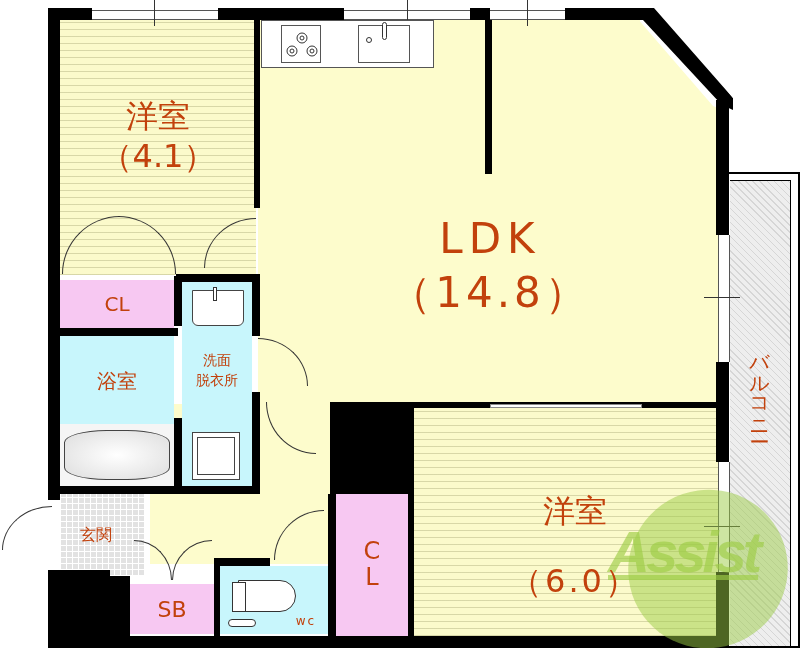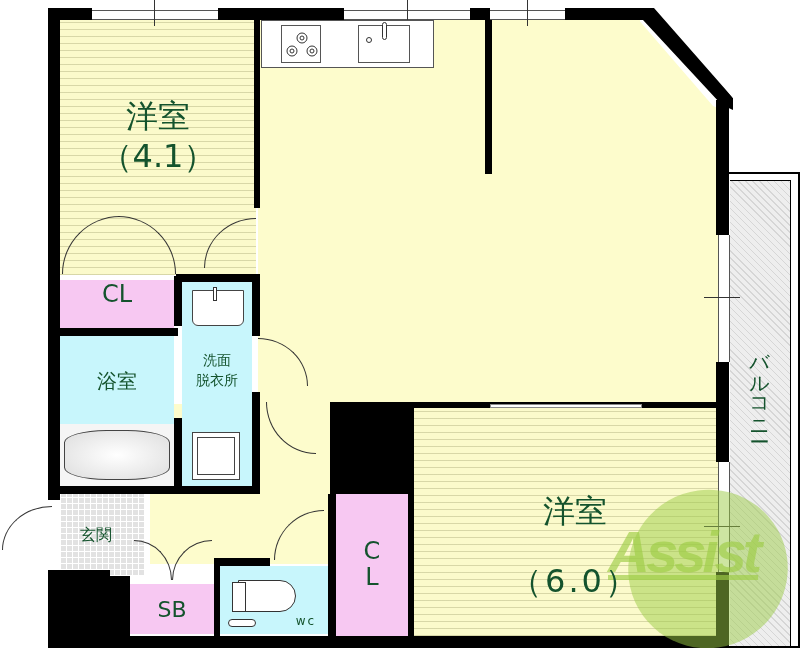--- a/index.html
+++ b/index.html
@@ -6,21 +6,21 @@
     body { width:800px; height:648px; position:relative; overflow:hidden; font-family:"DejaVu Sans", sans-serif; }
     .abs { position:absolute; box-sizing:border-box; }
     .wall { position:absolute; background:#000; }
     .room { position:absolute; }
     .wood { background-color:#fbfacb; background-image:repeating-linear-gradient(0deg, rgba(150,150,100,0.35) 0px, rgba(150,150,100,0.35) 1px, transparent 1px, transparent 7px); }
     .ldk { background:#fdfccc; }
     .pink { background:#f7c8f2; }
     .cyan { background:#c8f6fc; }
     .tile { background-color:#e2e2e2; background-image:repeating-linear-gradient(0deg, #fff 0 1px, transparent 1px 6px), repeating-linear-gradient(90deg, #fff 0 1px, transparent 1px 6px); }
     .balcony { background-color:#eeeeee; background-image:repeating-linear-gradient(45deg, #d6d6d6 0 1px, transparent 1px 5px); }
-    .label { position:absolute; color:#14532d; text-align:center; font-family:"DejaVu Sans", sans-serif; white-space:nowrap; }
+    .label { position:absolute; color:#c2410c; text-align:center; font-family:"DejaVu Sans", sans-serif; white-space:nowrap; }
     .win { position:absolute; background:#fff; border-top:1px solid #555; border-bottom:1px solid #555; }
     .winv { position:absolute; background:#fff; border-left:1px solid #555; border-right:1px solid #555; }
     .door-arc { position:absolute; border:1px solid #333; box-sizing:border-box; }
     .line { position:absolute; background:#333; }
   </style>
 </head>
 <body>
 
 <div class="abs" style="left:0;top:0;width:800px;height:648px;">
 
@@ -156,27 +156,31 @@
   <div class="abs" style="left:608px;top:490px;width:190px;height:158px;pointer-events:none;">
     <div class="abs" style="left:20px;top:0;width:160px;height:158px;border-radius:50%;background:rgba(156,204,69,0.5);transform:rotate(-30deg);"></div>
     <div class="abs" style="left:0;top:28px;width:190px;font:italic bold 58px 'Liberation Sans', sans-serif;color:rgba(156,204,69,0.65);letter-spacing:-4px;text-decoration:underline;">Assist</div>
   </div>
 
   <div class="label" style="left:60px;top:96px;width:196px;font-size:32px;line-height:40px;">
     <div>洋室</div>
     <div style="">（4.1）</div>
   </div>
 
+  <div class="label" style="left:370px;top:212px;width:240px;font-size:42px;line-height:54px;">
+    <div style="letter-spacing:6px;">LDK</div>
+    <div style="letter-spacing:4px;">（14.8）</div>
+  </div>
 
   <div class="label" style="left:490px;top:490px;width:170px;font-size:32px;line-height:42px;">
     <div>洋室</div>
     <div style="letter-spacing:3px;margin-top:28px;">（6.0）</div>
   </div>
 
-  <div class="label" style="left:60px;top:280px;width:114px;font-size:24px;">CL</div>
+  <div class="label" style="left:60px;top:292px;width:114px;font-size:20px;">CL</div>
 
   <div class="label" style="left:336px;top:538px;width:72px;font-size:24px;line-height:26px;">
     <div>C</div>
     <div>L</div>
   </div>
 
   <div class="label" style="left:182px;top:350px;width:70px;font-size:14px;line-height:20px;">
     <div>洗面</div>
     <div>脱衣所</div>
   </div>

